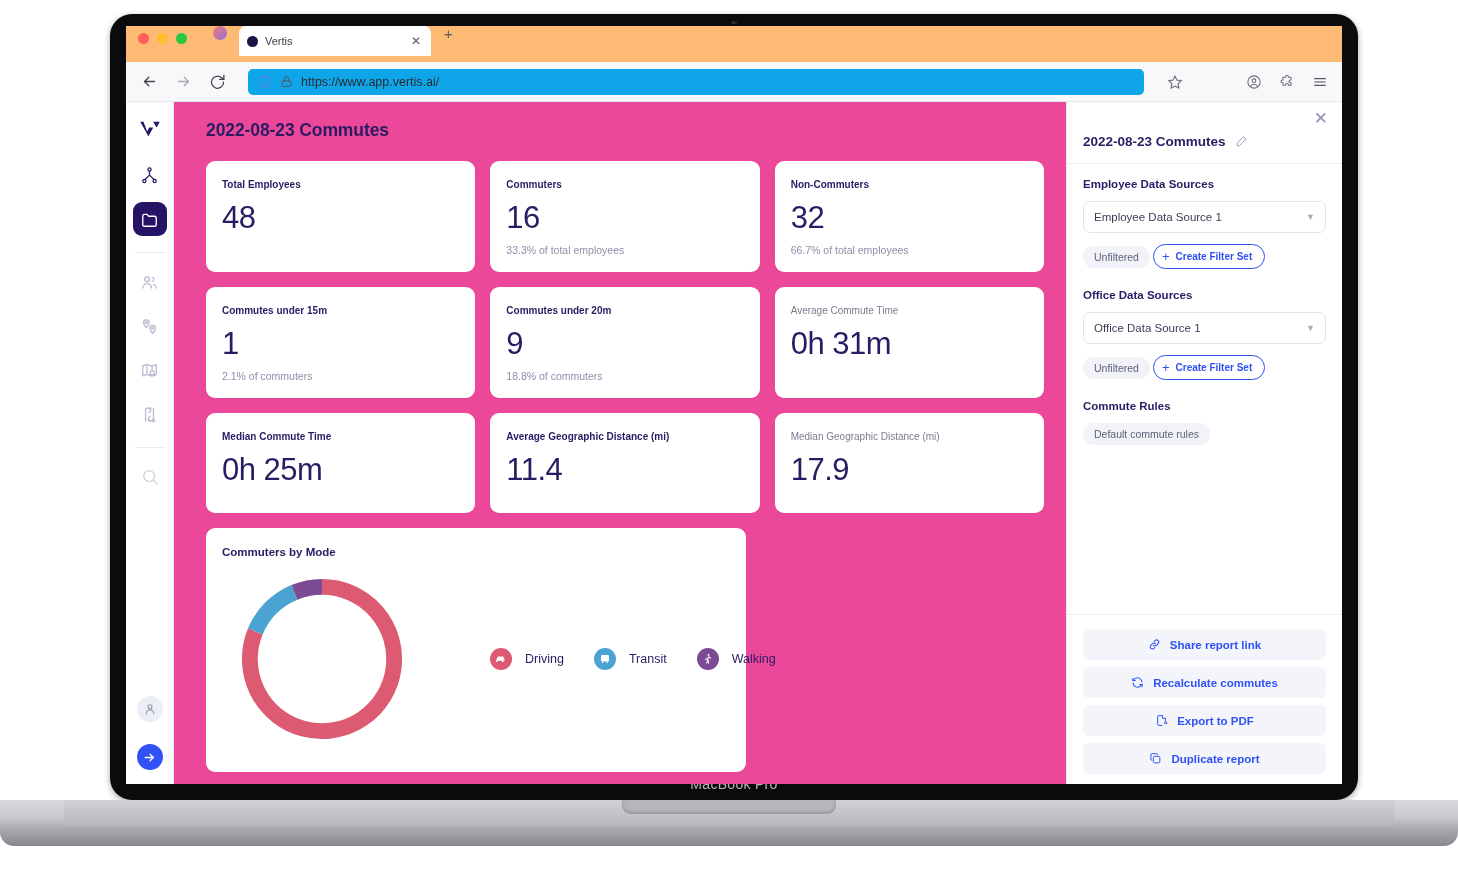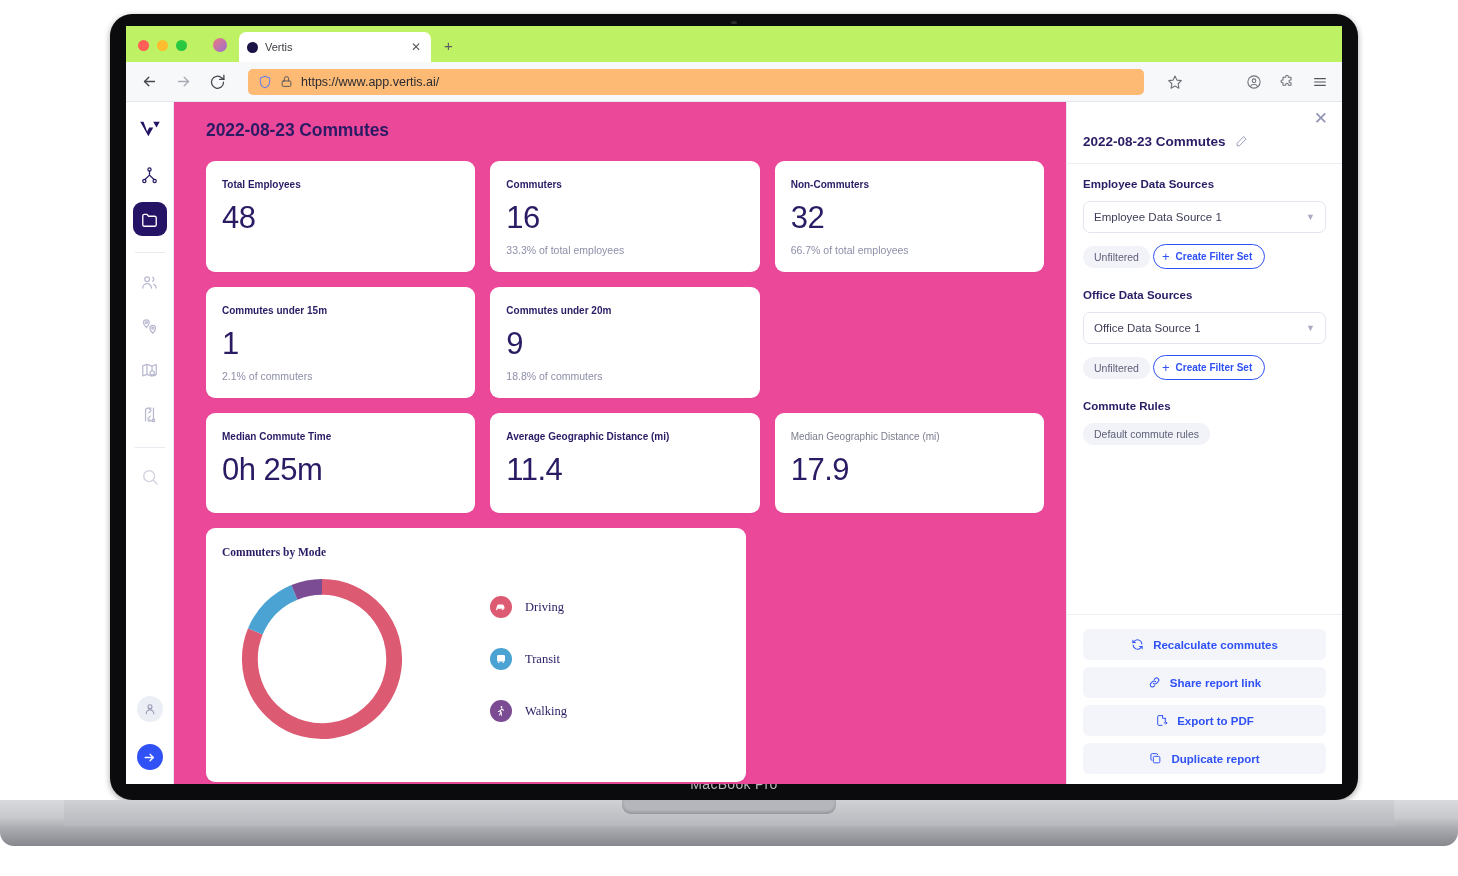--- a/index.html
+++ b/index.html
@@ -51,22 +51,22 @@
   
   #screen {
     position: absolute; left: 126px; top: 26px;
     width: 1216px; height: 758px;
     background: #ffffff;
     overflow: hidden;
   }
 
   
   #tabstrip {
-    position: relative; height: 36px; background: #bef264;
-    display: flex; align-items: flex-end; padding-left: 12px;
+    position: relative; height: 36px; background: #fdba74;
+    display: flex; padding-left: 12px;
   }
   .traffic { display: flex; align-items: center; gap: 8px; padding-bottom: 11px; }
   .dot { width: 11px; height: 11px; border-radius: 50%; }
   .dot.r { background: #ff5f57; } .dot.y { background: #febc2e; } .dot.g { background: #28c840; }
   #profile-bubble {
     width: 14px; height: 14px; border-radius: 50%;
     background: linear-gradient(135deg,#ef7b7b,#9a6fd4);
     margin: 0 12px 10px 26px;
   }
   #tab {
@@ -81,21 +81,21 @@
   #newtab { margin: 0 0 9px 13px; color: #5a5a63; font-size: 15px; line-height: 1; }
 
   
   #urlbar-row {
     height: 40px; background: #f7f8fa;
     display: flex; align-items: center; padding: 0 14px; gap: 16px;
     border-bottom: 1px solid #e6e7ec;
   }
   .navbtn { width: 18px; height: 18px; color: #44454d; display: flex; align-items: center; justify-content: center; }
   #omnibox {
-    flex: 1; height: 26px; background: #fdba74; border-radius: 5px;
+    flex: 1; height: 26px; background: #0ea5e9; border-radius: 5px;
     display: flex; align-items: center; padding: 0 10px; gap: 8px;
     margin: 0 6px;
   }
   #omnibox .url { font-size: 12.5px; color: #2b2c33; }
   .chrome-ico { width: 17px; height: 17px; color: #55565e; display: flex; align-items: center; justify-content: center; }
 
   
   #app { position: relative; height: 682px; display: flex; background: #ec4899; }
 
   
@@ -138,28 +138,28 @@
   .card-label { font-size: 10px; font-weight: bold; color: #2a1b64; margin-bottom: 12px; }
   .card-label.muted { font-weight: normal; color: #7b7c8d; }
   .card-value { font-size: 31px; color: #2a1b64; line-height: 1; letter-spacing: -.5px; }
   .card-sub { font-size: 10.5px; color: #8d8fa8; margin-top: 11px; }
   .card.r1 { min-height: 105px; }
   .card.r2 { min-height: 98px; }
   .card.r3 { min-height: 100px; }
 
   
   #donut-card {
-    width: 540px; background: #fff; border-radius: 9px; padding: 18px 16px 28px;
+    width: 540px; background: #fff; border-radius: 9px; padding: 18px 16px 18px;
     box-shadow: 0 1px 2px rgba(30,30,80,.05);
-    display: block; margin-bottom: 16px; font-family: Liberation Serif, serif;
+    display: block; margin-bottom: 16px;
   }
   #donut-title { font-size: 11.5px; font-weight: bold; color: #2a1b64; margin-bottom: 6px; }
   #donut-row { display: flex; align-items: center; }
   #donut-wrap { width: 200px; height: 190px; display: flex; align-items: center; justify-content: center; flex: none; }
-  #legend { margin-left: 68px; display: flex; flex-direction: column; gap: 30px; }
+  #legend { margin-left: 68px; display: flex; gap: 30px; }
   .legend-item { display: flex; align-items: center; gap: 13px; }
   .legend-swatch {
     width: 22px; height: 22px; border-radius: 50%;
     display: flex; align-items: center; justify-content: center; color: #fff; flex: none;
   }
   .legend-label { font-size: 12.5px; color: #2a1b64; }
 
   
   #panel {
     width: 276px; background: #ffffff; border-left: 1px solid #e9eaf0;
@@ -404,20 +404,24 @@
           <div class="card-grid">
             <div class="card r2">
               <div class="card-label">Commutes under 15m</div>
               <div class="card-value">1</div>
               <div class="card-sub">2.1% of commuters</div>
             </div>
             <div class="card r2">
               <div class="card-label">Commutes under 20m</div>
               <div class="card-value">9</div>
               <div class="card-sub">18.8% of commuters</div>
+            </div>
+            <div class="card r2">
+              <div class="card-label muted">Average Commute Time</div>
+              <div class="card-value" style="margin-top:6px">0h 31m</div>
             </div>
           </div>
 
           <div class="card-grid">
             <div class="card r3">
               <div class="card-label">Median Commute Time</div>
               <div class="card-value" style="margin-top:12px">0h 25m</div>
             </div>
             <div class="card r3">
               <div class="card-label">Average Geographic Distance (mi)</div>
@@ -522,37 +526,37 @@
           <div class="section-label">Commute Rules</div>
           <div class="chip-row">
             <div class="chip">Default commute rules</div>
           </div>
         </div>
 
         <div id="panel-actions">
           <div class="action">
             <span>
               <svg width="13" height="13" viewBox="0 0 24 24" fill="none" stroke="currentColor" stroke-width="1.9" stroke-linecap="round" stroke-linejoin="round">
+                  <path d="M10 13.5a4 4 0 0 0 5.7 0l3-3a4 4 0 1 0-5.7-5.7L11.5 6.3"></path>
+                  <path d="M14 10.5a4 4 0 0 0-5.7 0l-3 3a4 4 0 1 0 5.7 5.7l1.4-1.4"></path>
+                </svg>
+            </span>
+            <span>Share report link</span>
+          </div>
+
+          <div class="action">
+            <span>
+              <svg width="13" height="13" viewBox="0 0 24 24" fill="none" stroke="currentColor" stroke-width="1.9" stroke-linecap="round" stroke-linejoin="round">
                   <path d="M20 11a8 8 0 0 0-13.7-5.2L3.5 8.5"></path>
                   <polyline points="3.5 4 3.5 8.5 8 8.5"></polyline>
                   <path d="M4 13a8 8 0 0 0 13.7 5.2l2.8-2.7"></path>
                   <polyline points="20.5 20 20.5 15.5 16 15.5"></polyline>
                 </svg>
             </span>
             <span>Recalculate commutes</span>
-          </div>
-
-          <div class="action">
-            <span>
-              <svg width="13" height="13" viewBox="0 0 24 24" fill="none" stroke="currentColor" stroke-width="1.9" stroke-linecap="round" stroke-linejoin="round">
-                  <path d="M10 13.5a4 4 0 0 0 5.7 0l3-3a4 4 0 1 0-5.7-5.7L11.5 6.3"></path>
-                  <path d="M14 10.5a4 4 0 0 0-5.7 0l-3 3a4 4 0 1 0 5.7 5.7l1.4-1.4"></path>
-                </svg>
-            </span>
-            <span>Share report link</span>
           </div>
 
           <div class="action">
             <span>
               <svg width="13" height="13" viewBox="0 0 24 24" fill="none" stroke="currentColor" stroke-width="1.8" stroke-linecap="round" stroke-linejoin="round">
                   <path d="M14 3H7a2 2 0 0 0-2 2v14a2 2 0 0 0 2 2h6"></path>
                   <polyline points="14 3 14 8 19 8"></polyline>
                   <path d="M19 8v6"></path>
                   <path d="M17 16.5h5M20 14.5l2 2-2 2"></path>
                 </svg>

